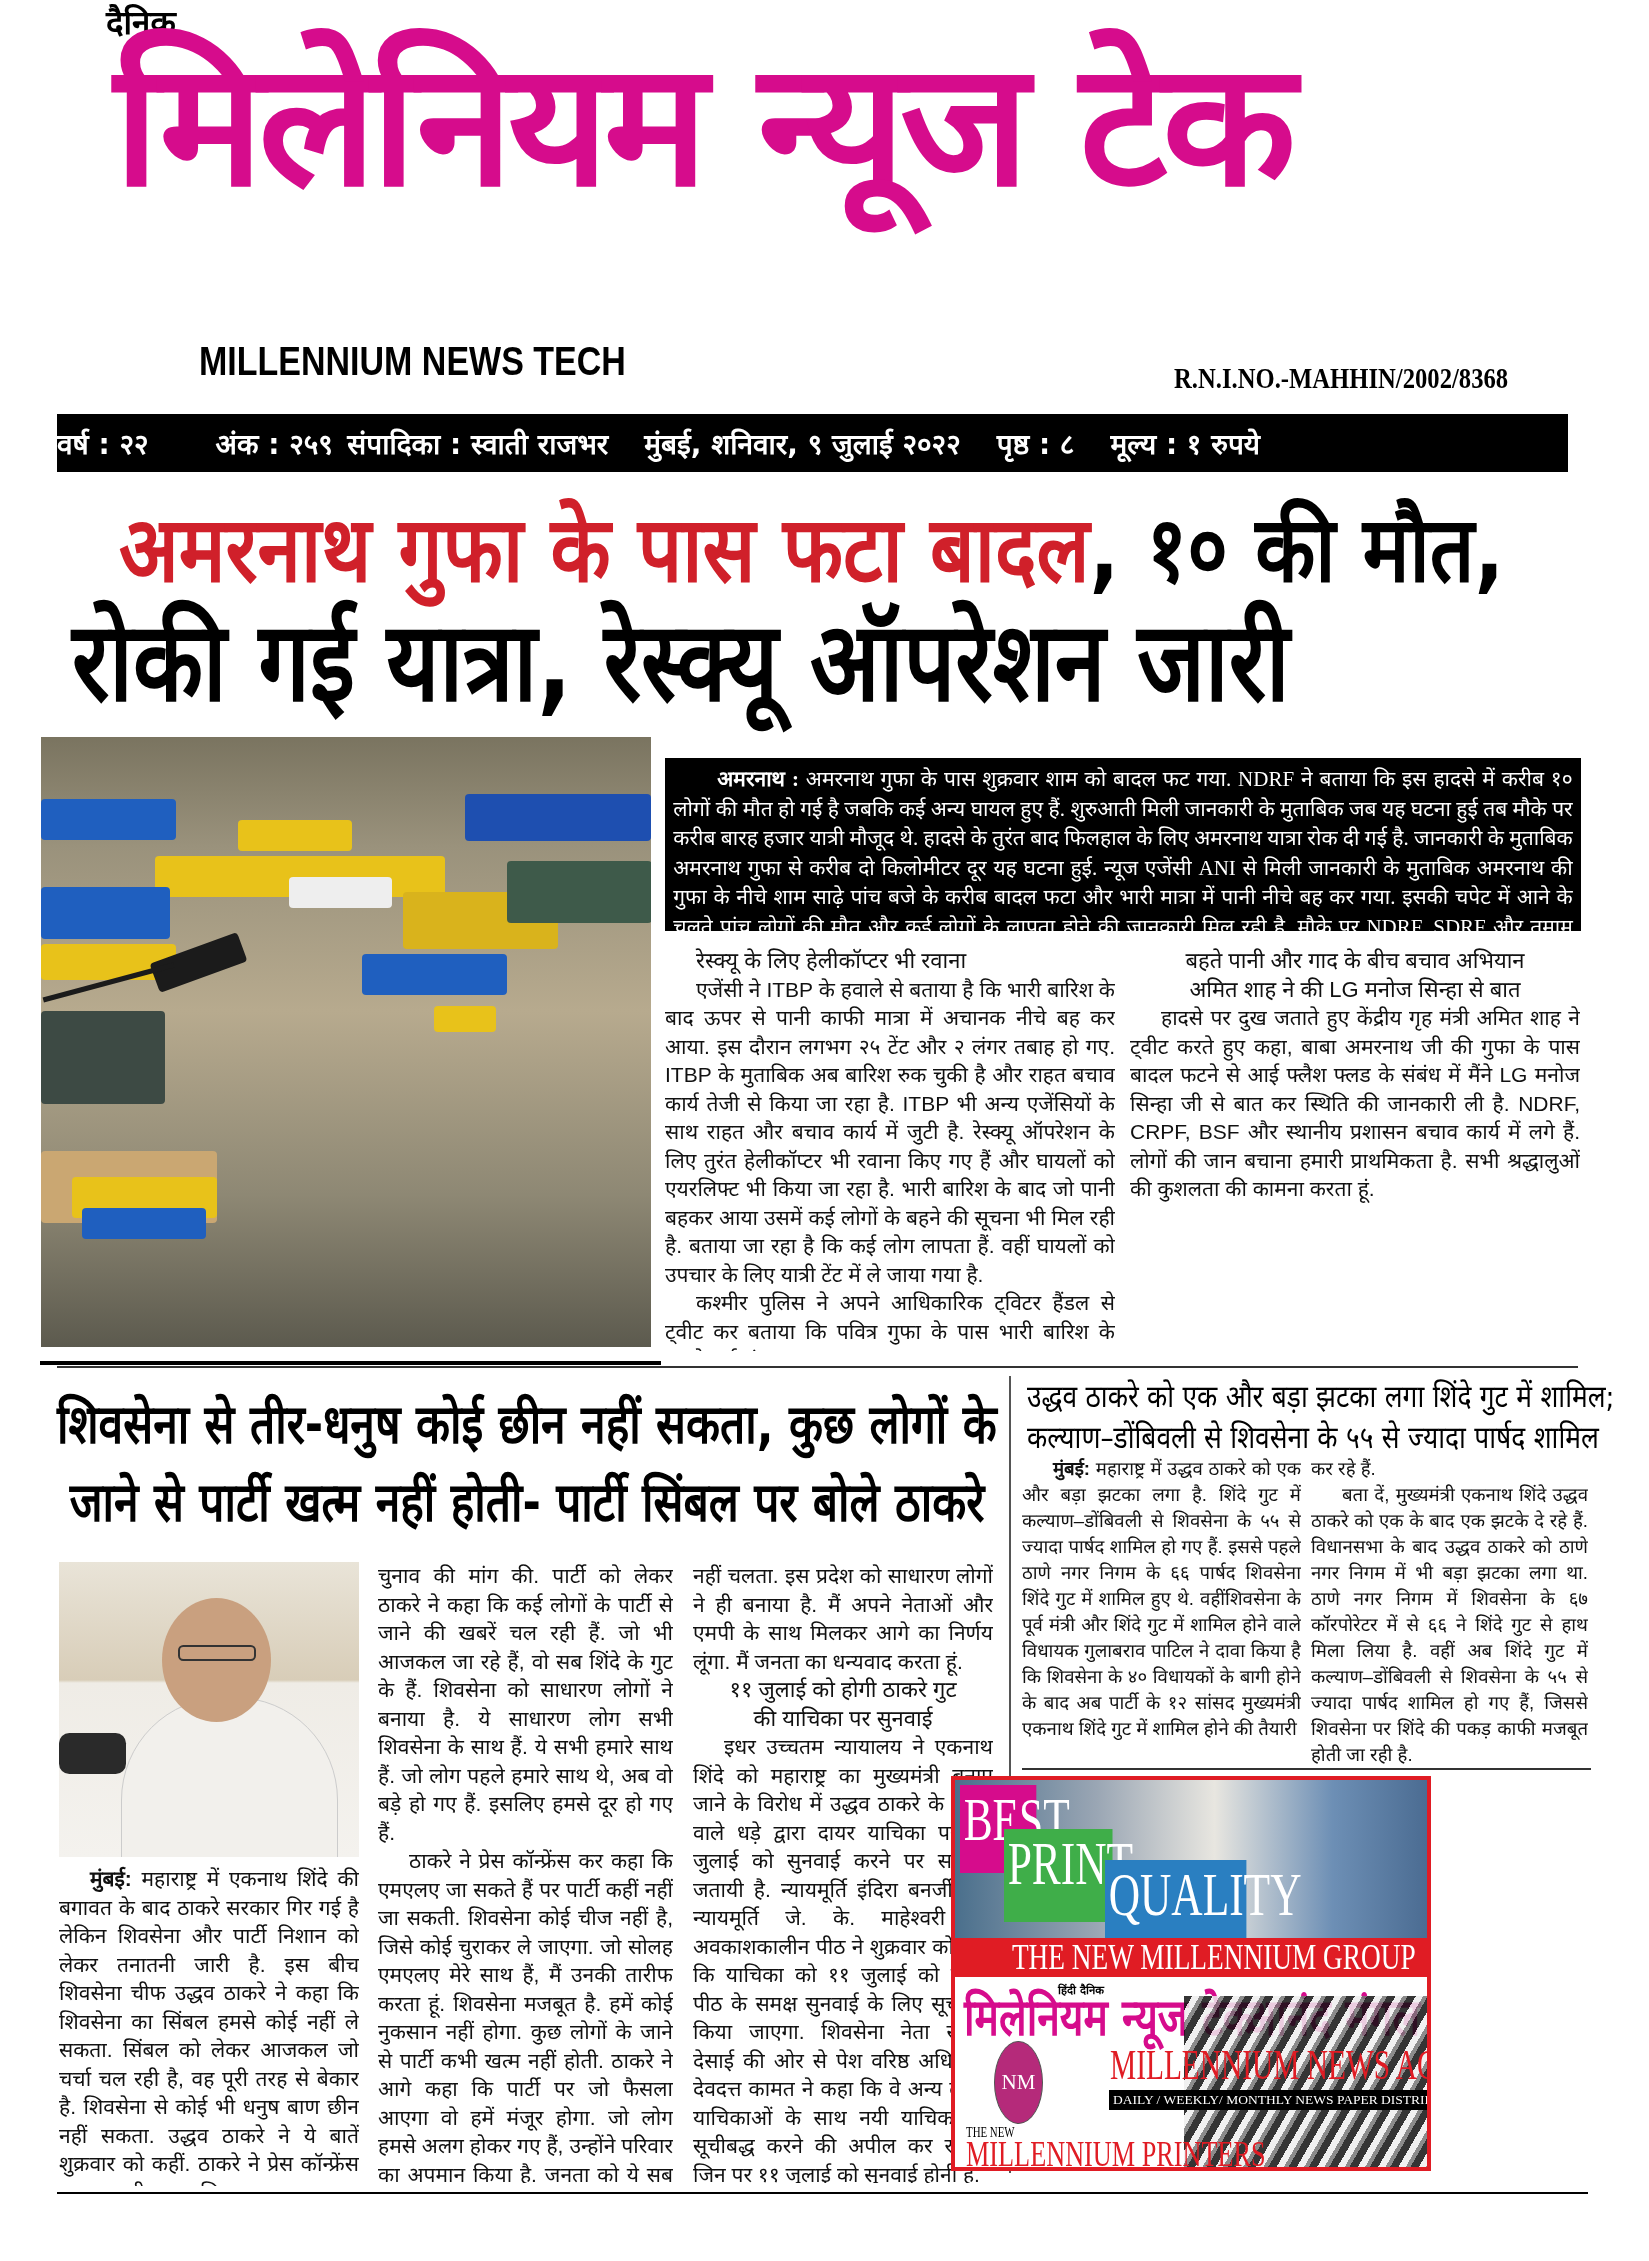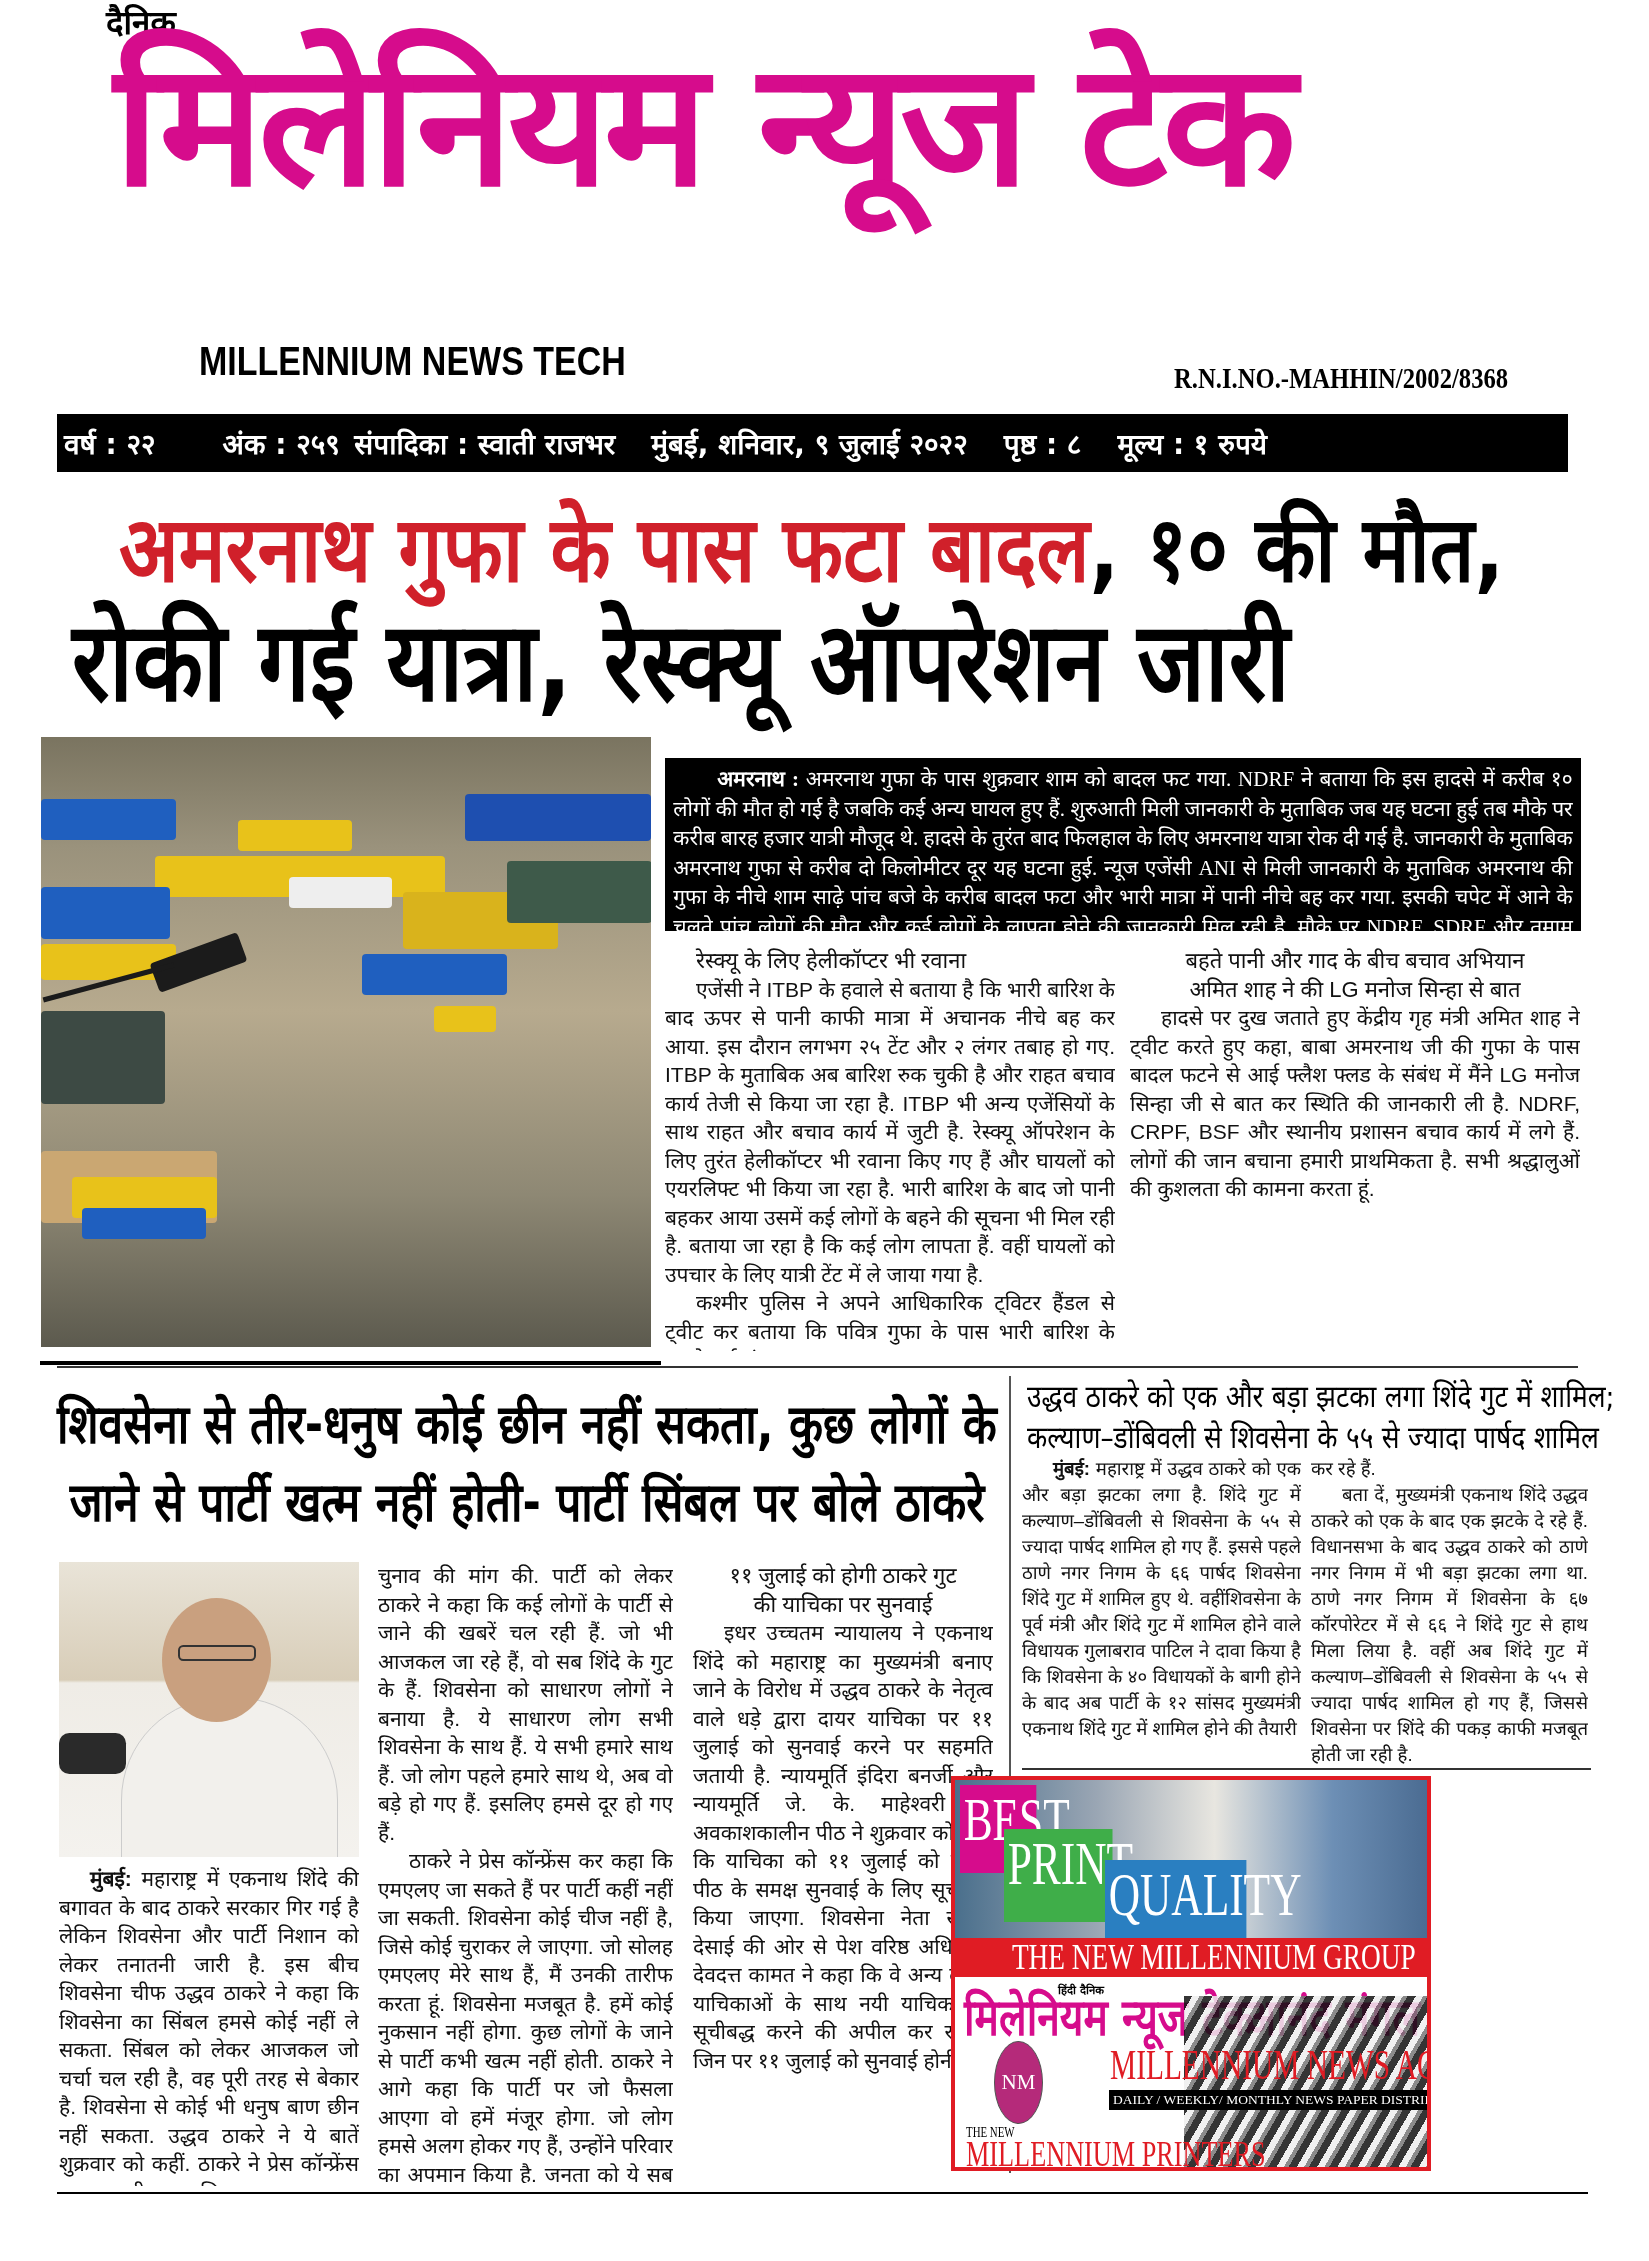--- a/index.html
+++ b/index.html
@@ -4,21 +4,21 @@
 <style>
   *{box-sizing:border-box;margin:0;padding:0}
   html,body{background:#fff}
   body{width:1650px;height:2261px;position:relative;overflow:hidden;font-family:"DejaVu Sans","Liberation Sans",sans-serif;color:#000}
   .abs{position:absolute}
   
   .dainik{left:106px;top:6.2px;font-size:33px;font-weight:bold;line-height:1}
   .brand{left:114px;top:39px;font-size:171px;font-weight:bold;color:#d60c8c;line-height:1;letter-spacing:-5.2px;transform:scaleX(1.02);transform-origin:left top;white-space:nowrap}
   .brand-en{left:199px;top:339px;font-size:40px;font-weight:bold;font-family:"Liberation Sans",sans-serif;transform:scaleX(0.85);transform-origin:left top;white-space:nowrap}
   .rni{left:1174px;top:362px;font-size:29px;font-weight:bold;font-family:"Liberation Serif",serif;white-space:nowrap;transform:scaleX(0.85);transform-origin:left top}
-  .infobar{left:57px;top:414px;width:1511px;height:58px;background:#000;color:#fff;display:flex;align-items:center;padding-left:7px;font-size:28px;font-weight:bold;white-space:nowrap;gap:0}
+  .infobar{left:57px;top:414px;width:1511px;height:58px;background:#000;color:#fff;display:flex;align-items:center;padding-left:0;font-size:28px;font-weight:bold;white-space:nowrap;gap:0}
   .infobar span{display:inline-block;margin-right:36px}
   .infobar span.tight{margin-right:14.5px}
   
   .hl1{left:119px;top:502px;font-size:91px;font-weight:bold;line-height:1.05;white-space:nowrap;transform:scaleX(0.86);transform-origin:left top}
   .hl1 .red{color:#d0202a}
   .hl2{left:72px;top:605px;font-size:110px;font-weight:bold;line-height:1.05;white-space:nowrap;transform:scaleX(0.83);transform-origin:left top}
   
   .photo{left:41px;top:737px;width:610px;height:610px;overflow:hidden;background:linear-gradient(180deg,#7a7460 0%,#9a927c 18%,#b7aa8e 45%,#8e8874 75%,#5c5a4e 100%)}
   .tent{position:absolute;border-radius:4.1px}
   .underline-thick{height:6.2px;background:#000}
@@ -125,20 +125,21 @@
 </div>
 
 <div class="abs col" style="left:59px;top:1865px;width:300px;height:321px;overflow:hidden">
   <p><b>मुंबई:</b> <span>महाराष्ट्र में एकनाथ शिंदे की बगावत के बाद ठाकरे सरकार गिर गई है लेकिन शिवसेना और पार्टी निशान को लेकर तनातनी जारी है. इस बीच शिवसेना चीफ उद्धव ठाकरे ने कहा कि शिवसेना का सिंबल हमसे कोई नहीं ले सकता. सिंबल को लेकर आजकल जो चर्चा चल रही है, वह पूरी तरह से बेकार है. शिवसेना से कोई भी धनुष बाण छीन नहीं सकता. उद्धव ठाकरे ने ये बातें शुक्रवार को कहीं. ठाकरे ने प्रेस कॉन्फ्रेंस कर साथ ही मध्यावधि</span></p>
 </div>
 <div class="abs col" style="left:378px;top:1562px;width:295px;height:621px;overflow:hidden">
   <p style="text-indent:0">चुनाव की मांग की. पार्टी को लेकर ठाकरे ने कहा कि कई लोगों के पार्टी से जाने की खबरें चल रही हैं. जो भी आजकल जा रहे हैं, वो सब शिंदे के गुट के हैं. शिवसेना को साधारण लोगों ने बनाया है. ये साधारण लोग सभी शिवसेना के साथ हैं. ये सभी हमारे साथ हैं. जो लोग पहले हमारे साथ थे, अब वो बड़े हो गए हैं. इसलिए हमसे दूर हो गए हैं.</p>
   <p>ठाकरे ने प्रेस कॉन्फ्रेंस कर कहा कि एमएलए जा सकते हैं पर पार्टी कहीं नहीं जा सकती. शिवसेना कोई चीज नहीं है, जिसे कोई चुराकर ले जाएगा. जो सोलह एमएलए मेरे साथ हैं, मैं उनकी तारीफ करता हूं. शिवसेना मजबूत है. हमें कोई नुकसान नहीं होगा. कुछ लोगों के जाने से पार्टी कभी खत्म नहीं होती. ठाकरे ने आगे कहा कि पार्टी पर जो फैसला आएगा वो हमें मंजूर होगा. जो लोग हमसे अलग होकर गए हैं, उन्होंने परिवार का अपमान किया है. जनता को ये सब कुछ समझ आ रहा है. ये शिवाजी का प्रदेश है, यहां ये सब</p>
 </div>
 <div class="abs col" style="left:693px;top:1562px;width:300px;height:621px;overflow:hidden">
+  <p style="text-indent:0">नहीं चलता. इस प्रदेश को साधारण लोगों ने ही बनाया है. मैं अपने नेताओं और एमपी के साथ मिलकर आगे का निर्णय लूंगा. मैं जनता का धन्यवाद करता हूं.</p>
   <h4 style="padding:0 31px">११ जुलाई को होगी ठाकरे गुट की याचिका पर सुनवाई</h4>
   <p>इधर उच्चतम न्यायालय ने एकनाथ शिंदे को महाराष्ट्र का मुख्यमंत्री बनाए जाने के विरोध में उद्धव ठाकरे के नेतृत्व वाले धड़े द्वारा दायर याचिका पर ११ जुलाई को सुनवाई करने पर सहमति जतायी है. न्यायमूर्ति इंदिरा बनर्जी और न्यायमूर्ति जे. के. माहेश्वरी की अवकाशकालीन पीठ ने शुक्रवार को कहा कि याचिका को ११ जुलाई को उचित पीठ के समक्ष सुनवाई के लिए सूचीबद्ध किया जाएगा. शिवसेना नेता सुभाष देसाई की ओर से पेश वरिष्ठ अधिवक्ता देवदत्त कामत ने कहा कि वे अन्य लंबित याचिकाओं के साथ नयी याचिका को सूचीबद्ध करने की अपील कर रहे हैं, जिन पर ११ जुलाई को सुनवाई होनी है.</p>
 </div>
 
 <div class="abs hl4">
   <div>उद्धव ठाकरे को एक और बड़ा झटका लगा शिंदे गुट में शामिल;</div>
   <div>कल्याण–डोंबिवली से शिवसेना के ५५ से ज्यादा पार्षद शामिल</div>
 </div>
 <div class="abs col" style="left:1022px;top:1456px;width:279px;height:310px;overflow:hidden;font-size:18.6px;line-height:26px">
   <p><b>मुंबई:</b> <span>महाराष्ट्र में उद्धव ठाकरे को एक और बड़ा झटका लगा है. शिंदे गुट में कल्याण–डोंबिवली से शिवसेना के ५५ से ज्यादा पार्षद शामिल हो गए हैं. इससे पहले ठाणे नगर निगम के ६६ पार्षद शिवसेना शिंदे गुट में शामिल हुए थे. वहींशिवसेना के पूर्व मंत्री और शिंदे गुट में शामिल होने वाले विधायक गुलाबराव पाटिल ने दावा किया है कि शिवसेना के ४० विधायकों के बागी होने के बाद अब पार्टी के १२ सांसद मुख्यमंत्री एकनाथ शिंदे गुट में शामिल होने की तैयारी</span></p>

